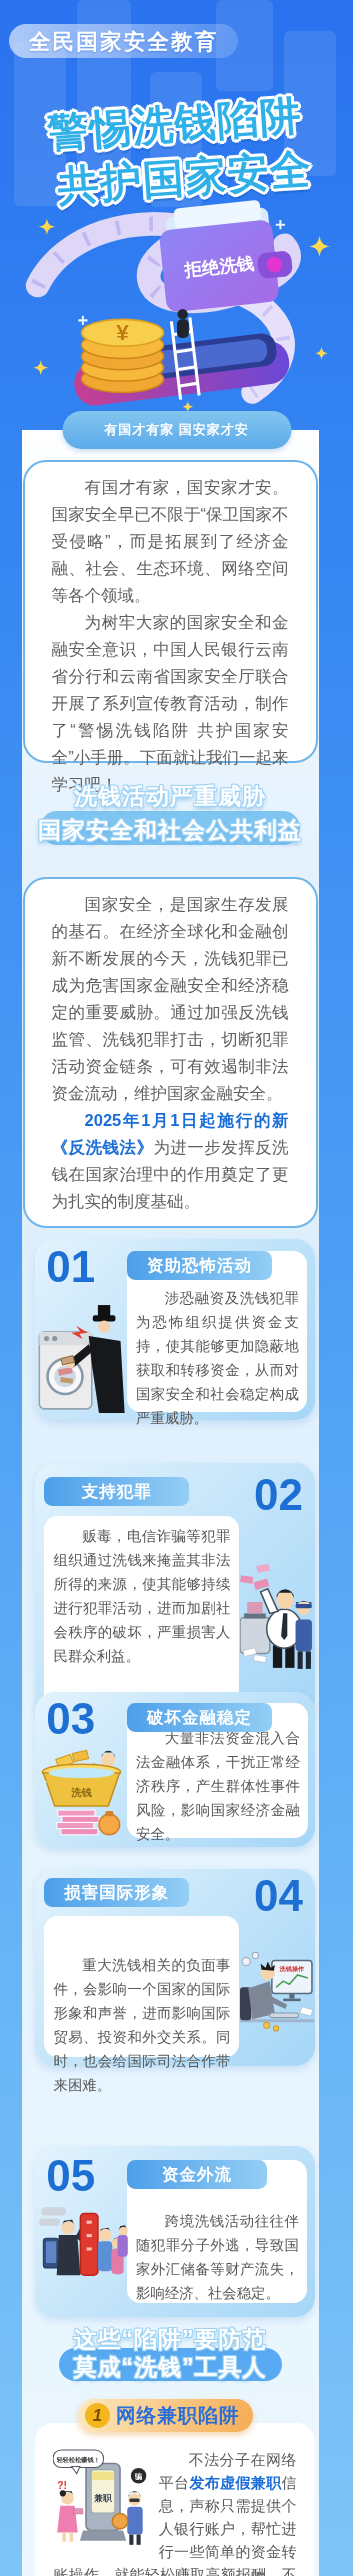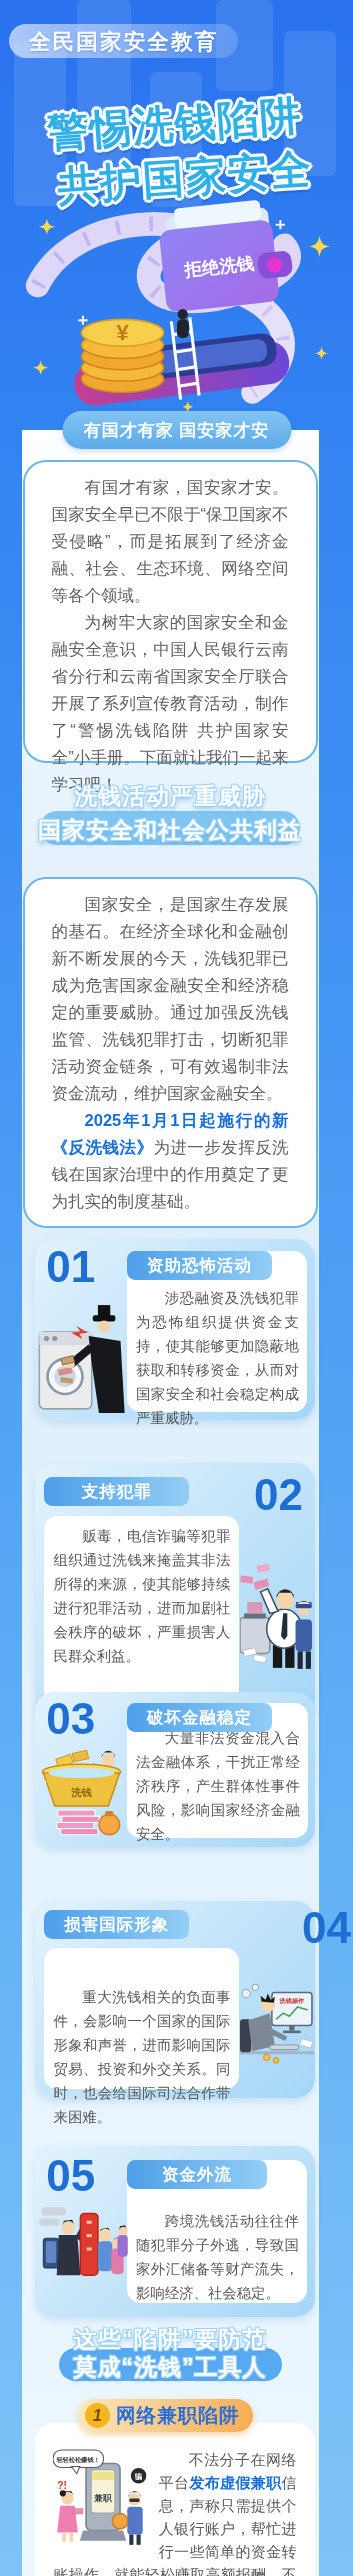--- a/index.html
+++ b/index.html
@@ -31,21 +31,21 @@
   .hero-title .l2{margin-left:13.4px;}
   
   .container{
     position:absolute;left:21.6px;top:430px;width:297px;height:2304px;z-index:1;
     background:linear-gradient(180deg,#ffffff 0%,#f0f8fe 6%,#ddeefc 28%,#e4f3fd 60%,#eef8ff 100%);
   }
   .pill-main{
     position:absolute;left:50%;transform:translateX(-50%);top:411px;width:229px;height:38px;z-index:4;
     background:linear-gradient(180deg,#83c5f1,#5caae9);border-radius:20.6px;
     display:flex;align-items:center;justify-content:center;
-    color:#fff;font-size:17px;font-weight:800;letter-spacing:1px;
+    color:#fff;font-size:13px;font-weight:800;letter-spacing:1px;
     box-shadow:0 2.1px 5.2px rgba(40,110,200,.25);
   }
   .para-card{
     position:absolute;left:1px;width:295px;background:#fff;
     border:2.1px solid #6db5ea;border-radius:23px;box-sizing:border-box;
     padding:12.4px 27px 0 27px;
   }
   .para-card p{margin:0;font-size:16.5px;line-height:27px;color:#606060;font-weight:500;text-indent:2em;text-align:justify;}
   .hl{color:#1a6ed8;font-weight:800;}
   .sec-line{
@@ -270,23 +270,23 @@
         <rect x="38" y="138" width="72" height="12" fill="#f09ac2"></rect>
         <rect x="46" y="150" width="72" height="12" fill="#ee8cba"></rect>
         <rect x="36" y="162" width="72" height="12" fill="#f09ac2"></rect>
         <rect x="44" y="174" width="72" height="12" fill="#ee8cba"></rect>
       </g>
       <circle cx="138" cy="166" r="20" fill="#f5a843" stroke="#d4822a" stroke-width="3"></circle>
       <rect x="130" y="140" width="16" height="10" rx="4" fill="#d4822a"></rect>
     </svg>
   </div>
 
-  <div class="ncard" style="top:1471px;height:197px;text-decoration:underline;">
+  <div class="ncard" style="top:1439px;height:197px;text-decoration:underline;">
     <div class="pill" style="left:9.3px;top:9.3px;width:145px;">损害国际形象</div>
-    <div class="num" style="left:219px;top:5.2px;margin-left:48px;">04</div>
+    <div class="num" style="left:219px;top:5.2px;">04</div>
     <div class="panel" style="left:9.3px;top:47px;width:195px;height:141px;"></div>
     <div class="body" style="left:18.5px;top:56px;width:177px;margin-top:28px;">重大洗钱相关的负面事件，会影响一个国家的国际形象和声誉，进而影响国际贸易、投资和外交关系。同时，也会给国际司法合作带来困难。</div>
     <svg class="illus" style="left:205px;top:82px;" width="74" height="88" viewBox="0 0 144 170">
       <circle cx="12" cy="20" r="8" fill="#eef2f8" stroke="#9aa8b6" stroke-width="2"></circle>
       <circle cx="30" cy="8" r="6" fill="#eef2f8" stroke="#9aa8b6" stroke-width="2"></circle>
       <rect x="62" y="18" width="78" height="64" rx="6" fill="#eef4fb" stroke="#5a6b7e" stroke-width="3"></rect>
       <text x="101" y="38" text-anchor="middle" font-size="12" font-weight="bold" fill="#d03030">洗钱操作</text>
       <polyline points="70,70 84,58 96,64 112,46 132,52" fill="none" stroke="#4aa05a" stroke-width="3"></polyline>
       <rect x="96" y="82" width="10" height="10" fill="#5a6b7e"></rect>
       <rect x="84" y="92" width="34" height="5" fill="#5a6b7e"></rect>

